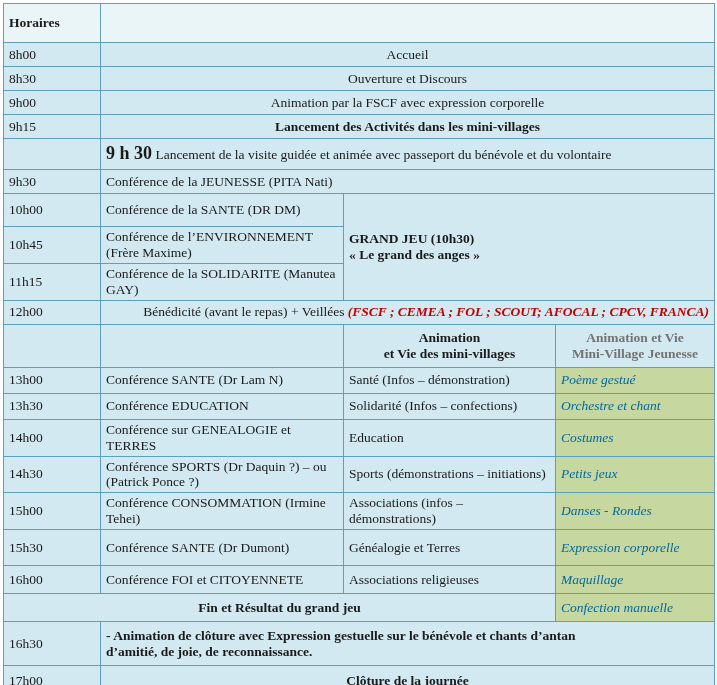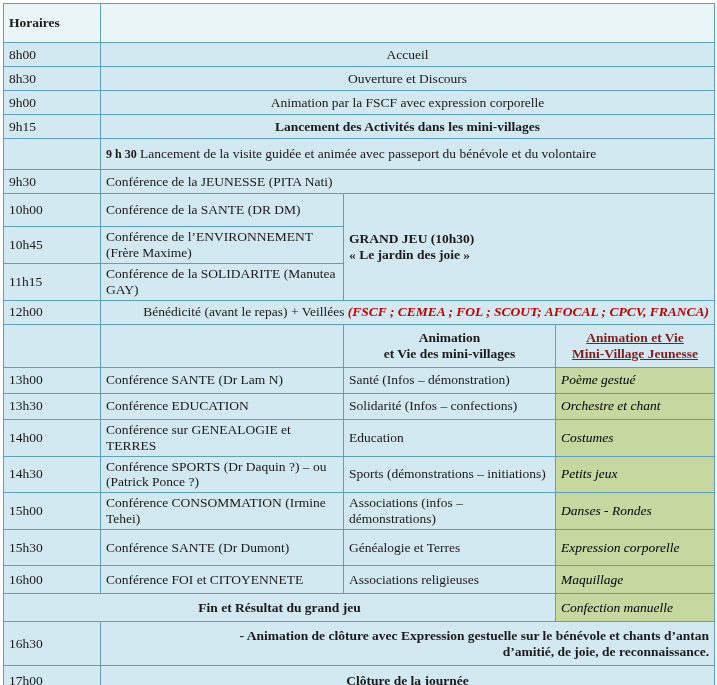--- a/index.html
+++ b/index.html
@@ -47,58 +47,58 @@
                     background: #eaf5f8 !important; vertical-align: bottom;
                     padding-bottom: 3px; }
   .ctr            { text-align: center; }
   .bold           { font-weight: bold; }
   .left           { text-align: left; }
 
   .row-h          { height: 24px; }
   .row-tall       { height: 31px; }
 
   .visite         { text-align: left; padding-left: 14px; font-size: 14.5px; }
-  .visite .hh     { font-weight: bold; font-size: 12px; }
+  .visite .hh     { font-weight: bold; font-size: 18px; }
 
   .grandjeu {
     text-align: left;
     font-weight: bold;
     font-size: 19px;
     line-height: 1.35;
     vertical-align: middle;
   }
 
   .benediction    { text-align: right; font-size: 14px; }
   .orgs           { color: #c00000; font-weight: bold; font-style: italic; }
 
   .colhdr {
     text-align: center;
     font-weight: bold;
     font-size: 14.5px;
     line-height: 1.2;
     height: 38px;
   }
-  .colhdr-red { color: #7f1d1d; text-decoration: underline; }
+  .colhdr-red { color: #737373; }
 
   .green {
     background: #c6d7a0 !important;
-    color: #000000;
+    color: #0369a1;
     font-style: italic;
     font-size: 13.5px;
     padding-left: 8px;
     vertical-align: middle;
   }
 
   .act-main  { font-size: 13.5px; vertical-align: middle; margin-left: 20px; }
   .act-mid   { font-size: 13.5px; vertical-align: middle; }
 
   .fin       { text-align: center; font-weight: bold; font-size: 15px; }
 
   .cloture-anim {
-    text-align: right;
+    text-align: left;
     font-weight: bold;
     font-size: 15px;
     line-height: 1.25;
     padding: 3px 6px;
   }
   .cloture-fin {
     text-align: center;
     font-weight: bold;
     font-size: 15.5px;
   }
@@ -145,21 +145,21 @@
     <tr class="row-h">
       <td class="time">9h30</td>
       <td class="left" colspan="3">Conférence de la JEUNESSE (PITA Nati)</td>
     </tr>
 
     <tr style="height:33px;">
       <td class="time">10h00</td>
       <td class="left">Conférence de la SANTE (DR DM)</td>
       <td class="grandjeu" colspan="2" rowspan="3">
         <div>GRAND JEU (10h30)</div>
-        <div>« Le jardin des joie »</div>
+        <div>« Le grand des anges »</div>
       </td>
     </tr>
     <tr style="height:34px;">
       <td class="time">10h45</td>
       <td class="left">Conférence de l’ENVIRONNEMENT (Frère Maxime)</td>
     </tr>
     <tr style="height:34px;">
       <td class="time">11h15</td>
       <td class="left">Conférence de la SOLIDARITE (Manutea GAY)</td>
     </tr>

